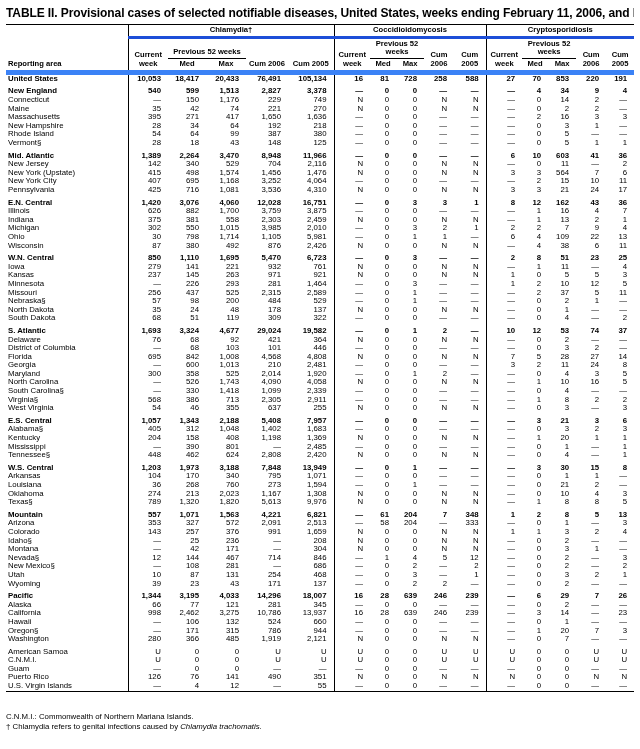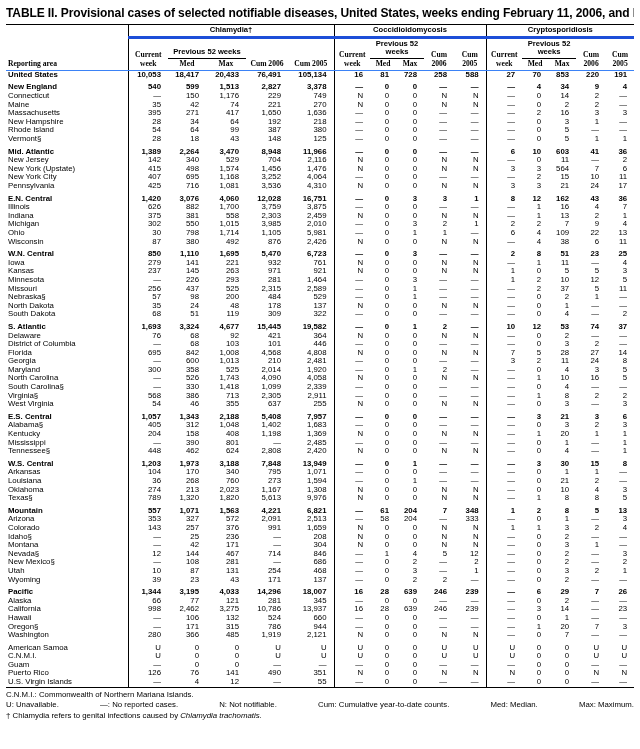--- a/index.html
+++ b/index.html
@@ -18,33 +18,33 @@
     border-collapse: collapse; table-layout: fixed; width: 628px;
     border-top: 1.5px solid #000;
   }
   thead th {
     font-size: 7.6px; font-weight: bold; text-align: center;
     vertical-align: bottom; padding: 1px 1px; line-height: 1.15;
     white-space: normal;
   }
   th.grp { border-bottom: 3px solid #1d4ed8; padding-bottom: 1px; }
   th.p52 { border-bottom: 1px solid #000000; }
-  .hb { border-bottom: 1px solid #3b82f6; font-family: Liberation Serif, serif; }
+  .hb { border-bottom: 5px solid #3b82f6; }
   .gl { border-left: 1px solid #000; }
   th.area-h { text-align: left; padding-left: 2px; }
   tbody td {
     font-size: 7.8px; height: 8.6px; line-height: 8.6px; padding: 0;
     white-space: nowrap; overflow: hidden; vertical-align: bottom;
   }
   td.area { text-align: left; padding-left: 2px; }
   td.num { text-align: right; padding-right: 7px; }
   tr.bold td { font-weight: bold; }
   tr.spacer td { height: 4px; line-height: 4px; font-size: 1px; }
   tbody tr:last-child td { border-bottom: 1px solid #000; }
-  .footnotes { width: 628px; margin-top: 2px; }
+  .footnotes { width: 628px; margin-top: 20px; }
   .fn { font-size: 7.8px; line-height: 10.5px; }
   .legend { display: flex; justify-content: space-between; }
   .fn i { font-style: italic; }
 </style>
 </head>
 <body>
 
 <div class="page">
 
   <div class="title">TABLE II. Provisional cases of selected notifiable diseases, United States, weeks ending February 11, 2006, and February 12, 2005 (6th Week)*</div>
@@ -673,21 +673,21 @@
           <td class="num"></td>
           <td class="num"></td>
           <td class="num"></td>
           <td class="num"></td>
         </tr>
         <tr class="bold">
           <td class="area">S. Atlantic</td>
           <td class="num gl">1,693</td>
           <td class="num">3,324</td>
           <td class="num">4,677</td>
-          <td class="num">15,445</td>
+          <td class="num">29,024</td>
           <td class="num">19,582</td>
           <td class="num gl">—</td>
           <td class="num">0</td>
           <td class="num">1</td>
           <td class="num">2</td>
           <td class="num">—</td>
           <td class="num gl">10</td>
           <td class="num">12</td>
           <td class="num">53</td>
           <td class="num">74</td>
@@ -1483,24 +1483,16 @@
           <td class="num">0</td>
           <td class="num">0</td>
           <td class="num">—</td>
           <td class="num">—</td>
         </tr>
       </tbody>
   </table>
 
   <div class="footnotes">
     <div class="fn">C.N.M.I.: Commonwealth of Northern Mariana Islands.</div>
-    <div class="fn legend">
-        <span>U: Unavailable.</span>
-        <span>—: No reported cases.</span>
-        <span>N: Not notifiable.</span>
-        <span>Cum: Cumulative year-to-date counts.</span>
-        <span>Med: Median.</span>
-        <span>Max: Maximum.</span>
-      </div>
     <div class="fn"><span>† Chlamydia refers to genital infections caused by </span><i>Chlamydia trachomatis</i><span>.</span></div>
   </div>
 
 </div>
 
 </body></html>

